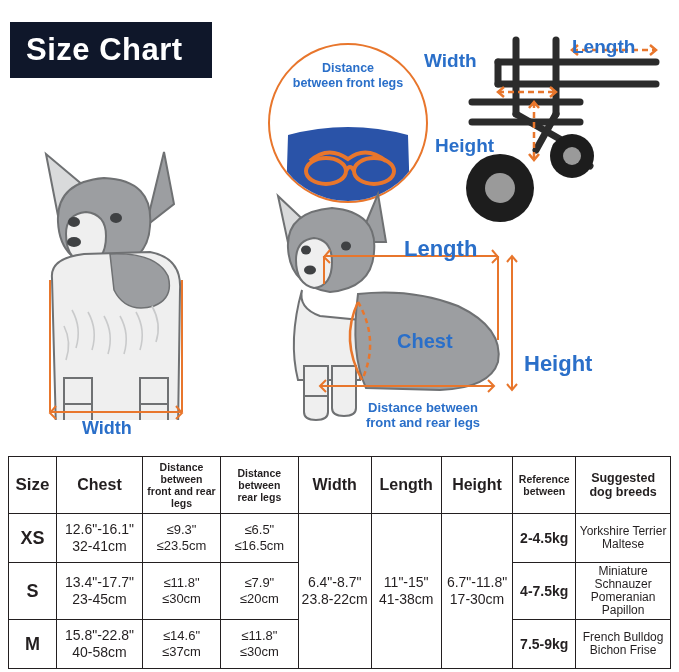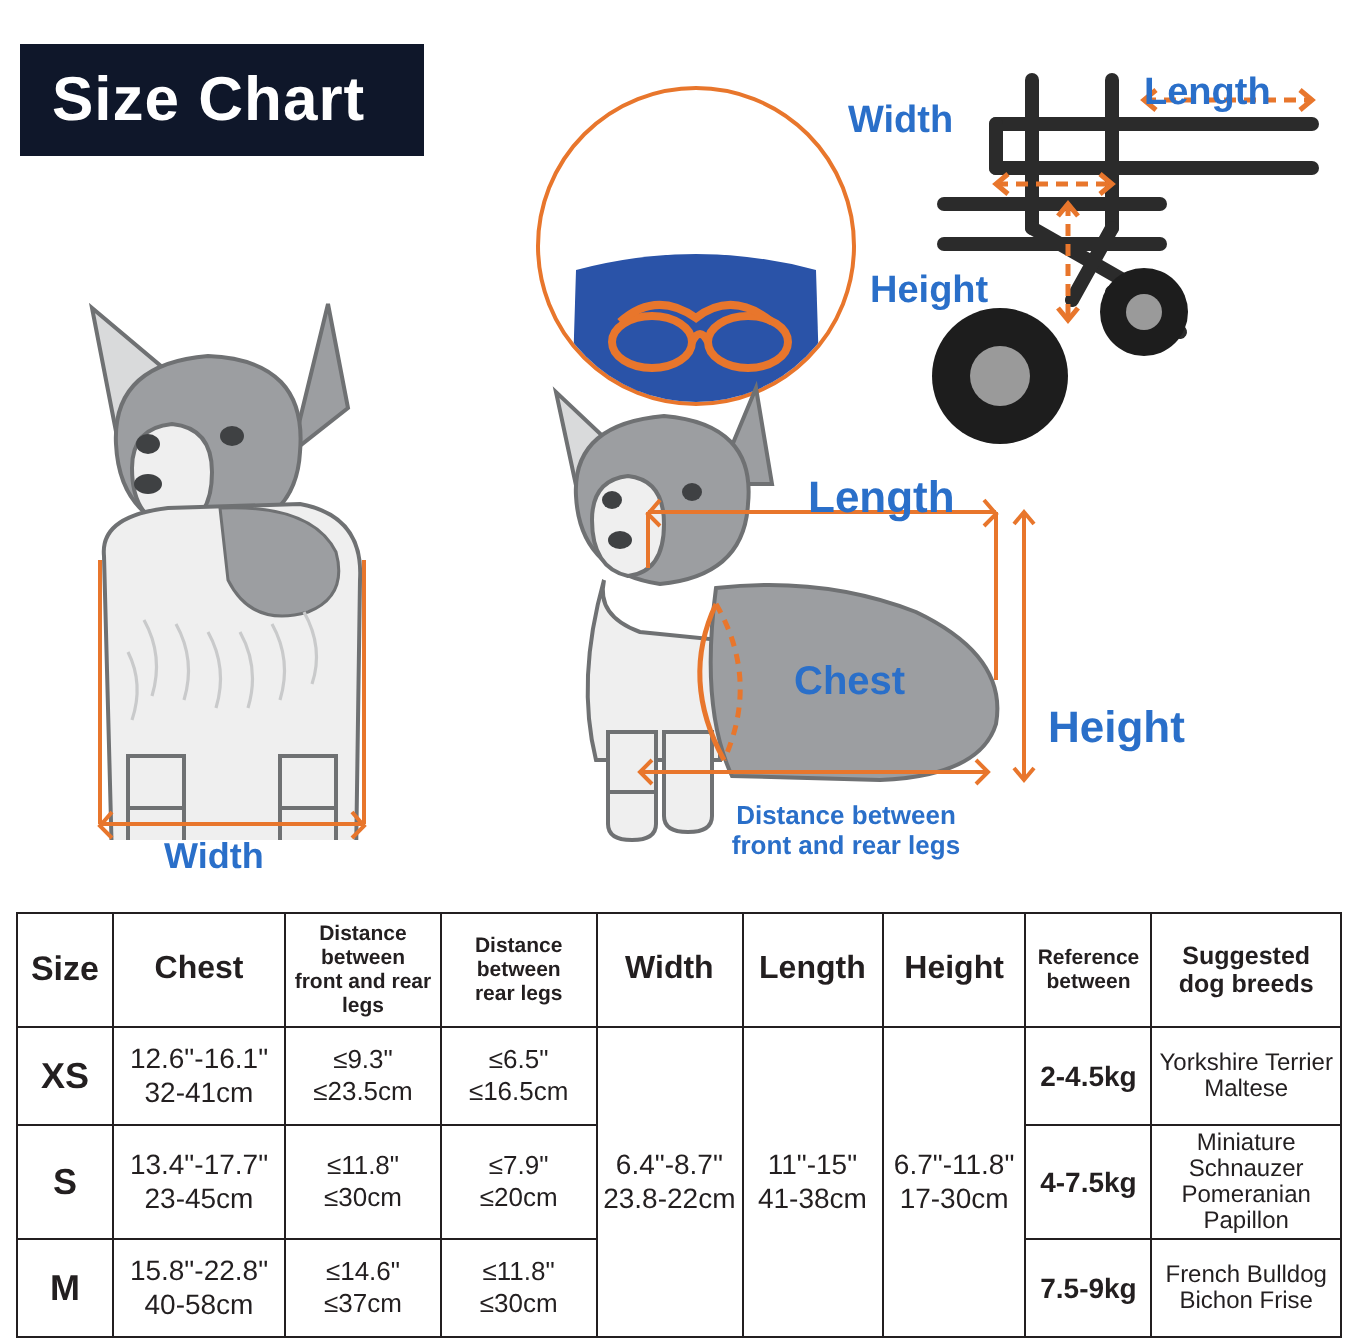--- a/index.html
+++ b/index.html
@@ -221,20 +221,22 @@
     <line x1="160" y1="150" x2="160" y2="282"></line>
     <line x1="28" y1="282" x2="160" y2="282"></line>
     <path d="M34 276 L28 283 L34 289"></path>
     <path d="M154 276 L160 283 L154 289"></path>
   </g>
 </svg>
 <div class="width-label-left blue-label">Width</div>
 
 <div class="circle-inset">
   <div class="circle-caption">
+    <div>Distance</div>
+    <div>between front legs</div>
   </div>
   <svg viewBox="0 0 156 156" width="156" height="156">
     <path d="M18 90 Q78 74 138 90 L140 156 L16 156 Z" fill="#2a53a8"></path>
     <ellipse cx="56" cy="126" rx="20" ry="13" fill="none" stroke="#e8762c" stroke-width="4"></ellipse>
     <ellipse cx="104" cy="126" rx="20" ry="13" fill="none" stroke="#e8762c" stroke-width="4"></ellipse>
     <path d="M76 126 q4 -8 8 0" fill="none" stroke="#e8762c" stroke-width="4"></path>
     <path d="M40 116 q18 -16 38 -2 q18 -14 38 2" fill="none" stroke="#e8762c" stroke-width="4"></path>
   </svg>
 </div>
 

